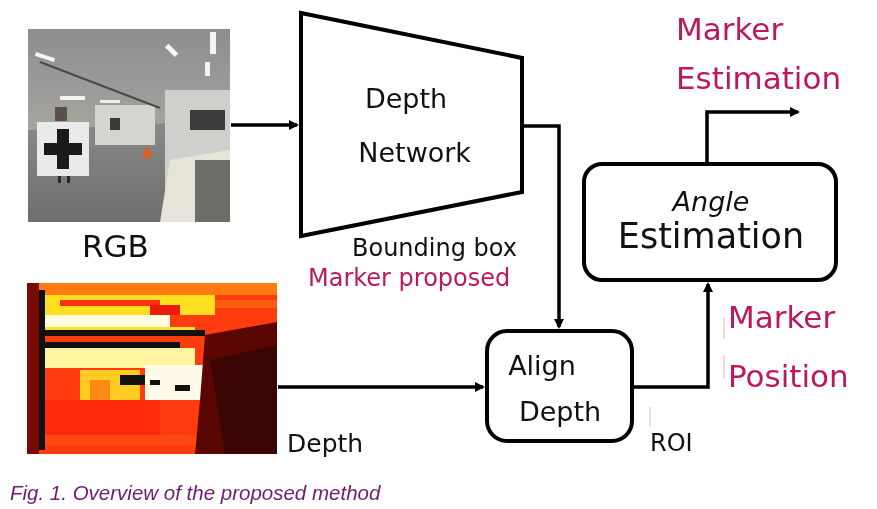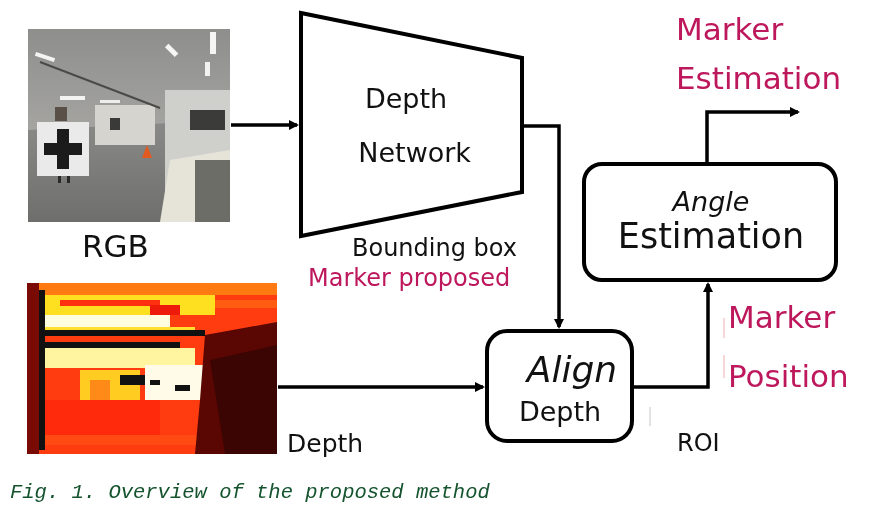--- a/index.html
+++ b/index.html
@@ -1,21 +1,21 @@
 <!DOCTYPE html>
 <html><head>
   <meta charset="utf-8">
   <style>
     html, body { margin: 0; padding: 0; background: #ffffff; }
     body { width: 877px; height: 509px; position: relative; overflow: hidden; }
     #stage { position: absolute; left: 0; top: 0; width: 877px; height: 509px; }
     .lbl { position: absolute; font-family: "DejaVu Sans", sans-serif; color: #111111; white-space: nowrap; line-height: 1; }
     .red { color: #be185d; }
     .center { text-align: center; }
-    .caption { position: absolute; left: 10px; top: 481px; font-family: Liberation Mono, monospace; font-style: italic; font-size: 20.5px; color: #14532d; white-space: nowrap; }
+    .caption { position: absolute; left: 10px; top: 481px; font-family: Liberation Sans, sans-serif; font-style: italic; font-size: 20.5px; color: #701a75; white-space: nowrap; }
   </style>
 </head>
 <body>
 
 <svg id="stage" width="877" height="509" viewBox="0 0 877 509" xmlns="http://www.w3.org/2000/svg">
   <defs>
     <marker id="ah" markerWidth="10" markerHeight="10" refX="8" refY="5" orient="auto" markerUnits="userSpaceOnUse">
       <path d="M0,0 L10,5 L0,10 z" fill="#000"></path>
     </marker>
     <linearGradient id="ceil" x1="0" y1="0" x2="0" y2="1">
@@ -99,30 +99,30 @@
   <line x1="724" y1="318" x2="724" y2="338" stroke="#f3c8c8" stroke-width="1.5"></line>
   <line x1="724" y1="355" x2="724" y2="378" stroke="#f3c8c8" stroke-width="1.5"></line>
 </svg>
 
 <div class="lbl" style="left:82px; top:231px; font-size:31px;">RGB</div>
 <div class="lbl" style="left:287px; top:431px; font-size:25px;">Depth</div>
 
 <div class="lbl center" style="left:341px; top:85px; width:130px; font-size:27px;">Depth</div>
 <div class="lbl center" style="left:341px; top:139px; width:130px; font-size:27px;text-align:right;">Network</div>
 
-<div class="lbl center" style="left:512px; top:352px; width:120px; font-size:36px;font-style:italic;">Align</div>
+<div class="lbl center" style="left:482px; top:352px; width:120px; font-size:27px;">Align</div>
 <div class="lbl center" style="left:500px; top:398px; width:120px; font-size:27px;">Depth</div>
 
 <div class="lbl center" style="left:600px; top:188px; width:222px; font-size:27px;font-style:italic;">Angle</div>
 <div class="lbl center" style="left:600px; top:219px; width:222px; font-size:35px;">Estimation</div>
 
 <div class="lbl" style="left:352px; top:236px; font-size:24px;">Bounding box</div>
 <div class="lbl red" style="left:308px; top:266px; font-size:24px;">Marker proposed</div>
 
-<div class="lbl" style="left:650px; top:431px; font-size:24px;margin-left:27px;">ROI</div>
+<div class="lbl" style="left:650px; top:431px; font-size:24px;">ROI</div>
 
 <div class="lbl red" style="left:728px; top:302px; font-size:31px;">Marker</div>
 <div class="lbl red" style="left:728px; top:361px; font-size:31px;">Position</div>
 
 <div class="lbl red" style="left:676px; top:14px; font-size:31px;">Marker</div>
 <div class="lbl red" style="left:676px; top:63px; font-size:31px;">Estimation</div>
 
 <div class="caption">Fig. 1. Overview of the proposed method</div>
 
 </body></html>

